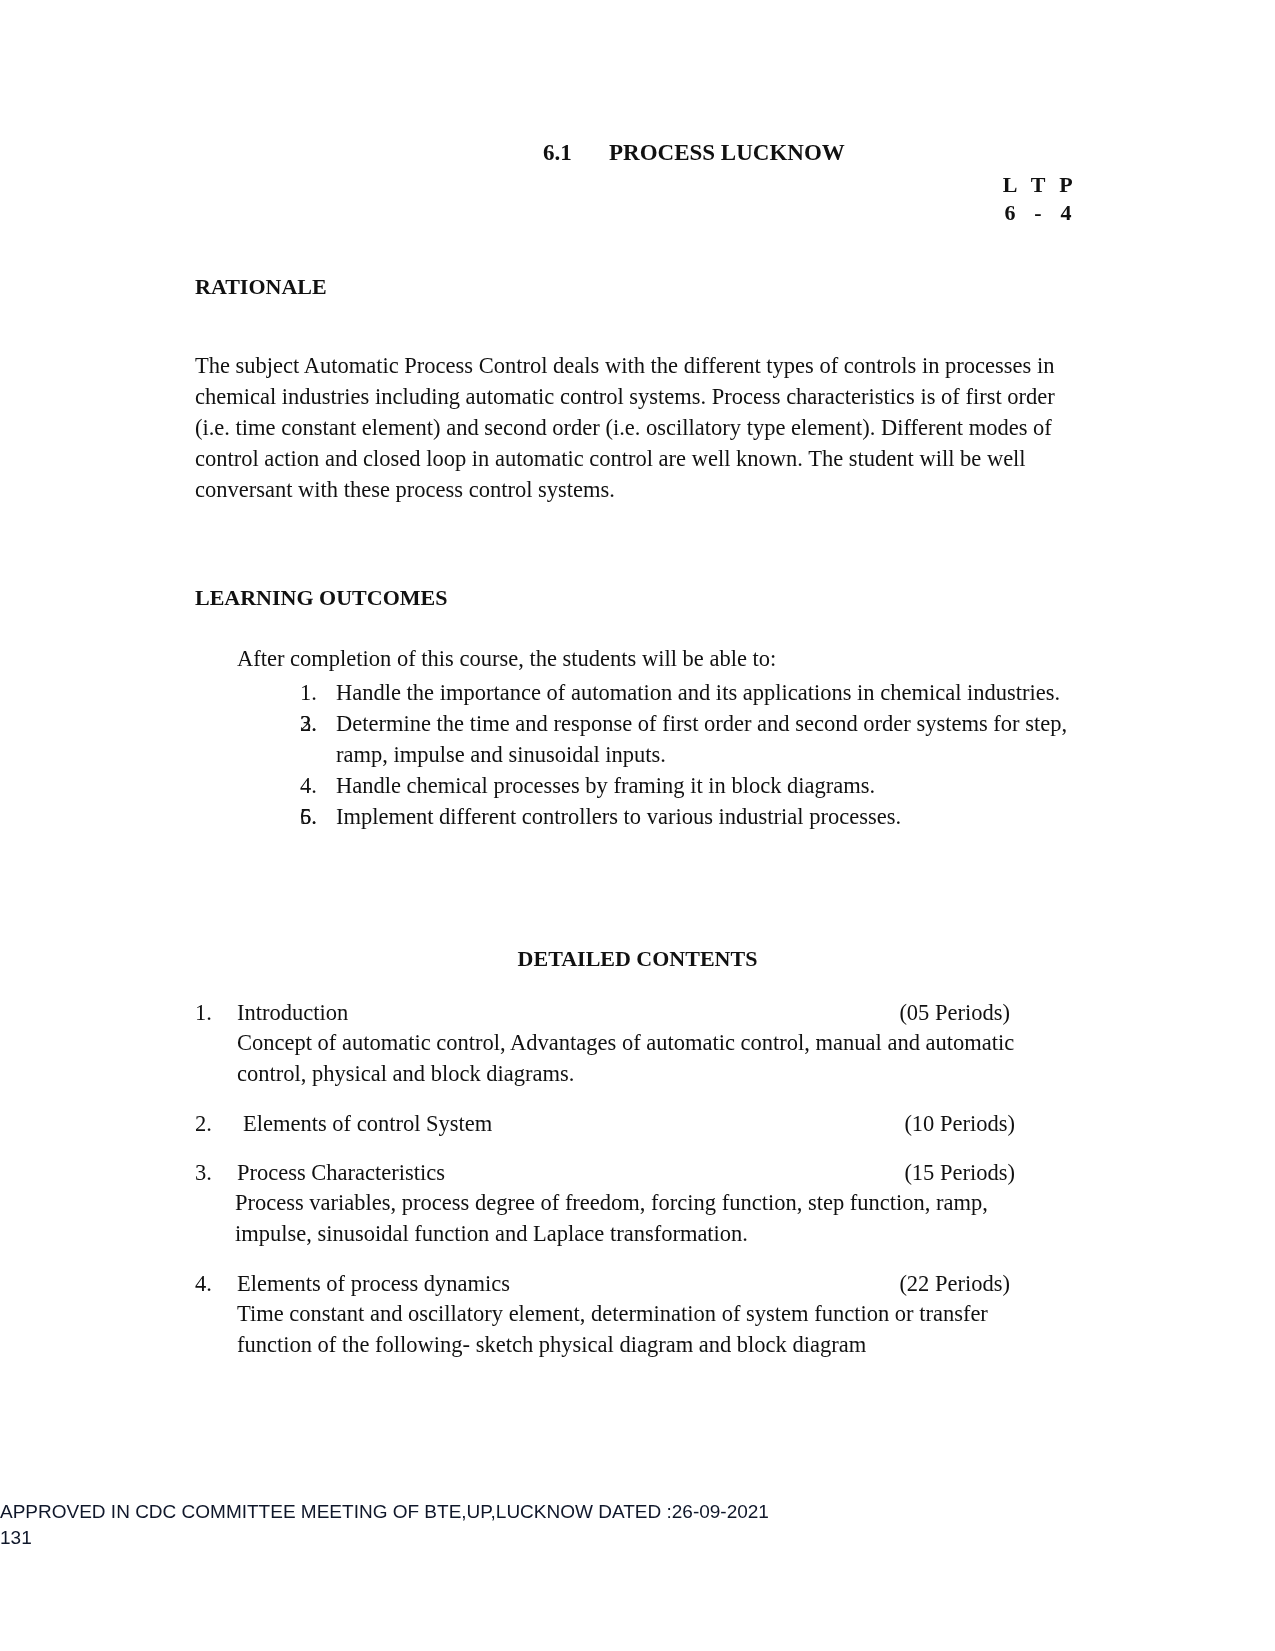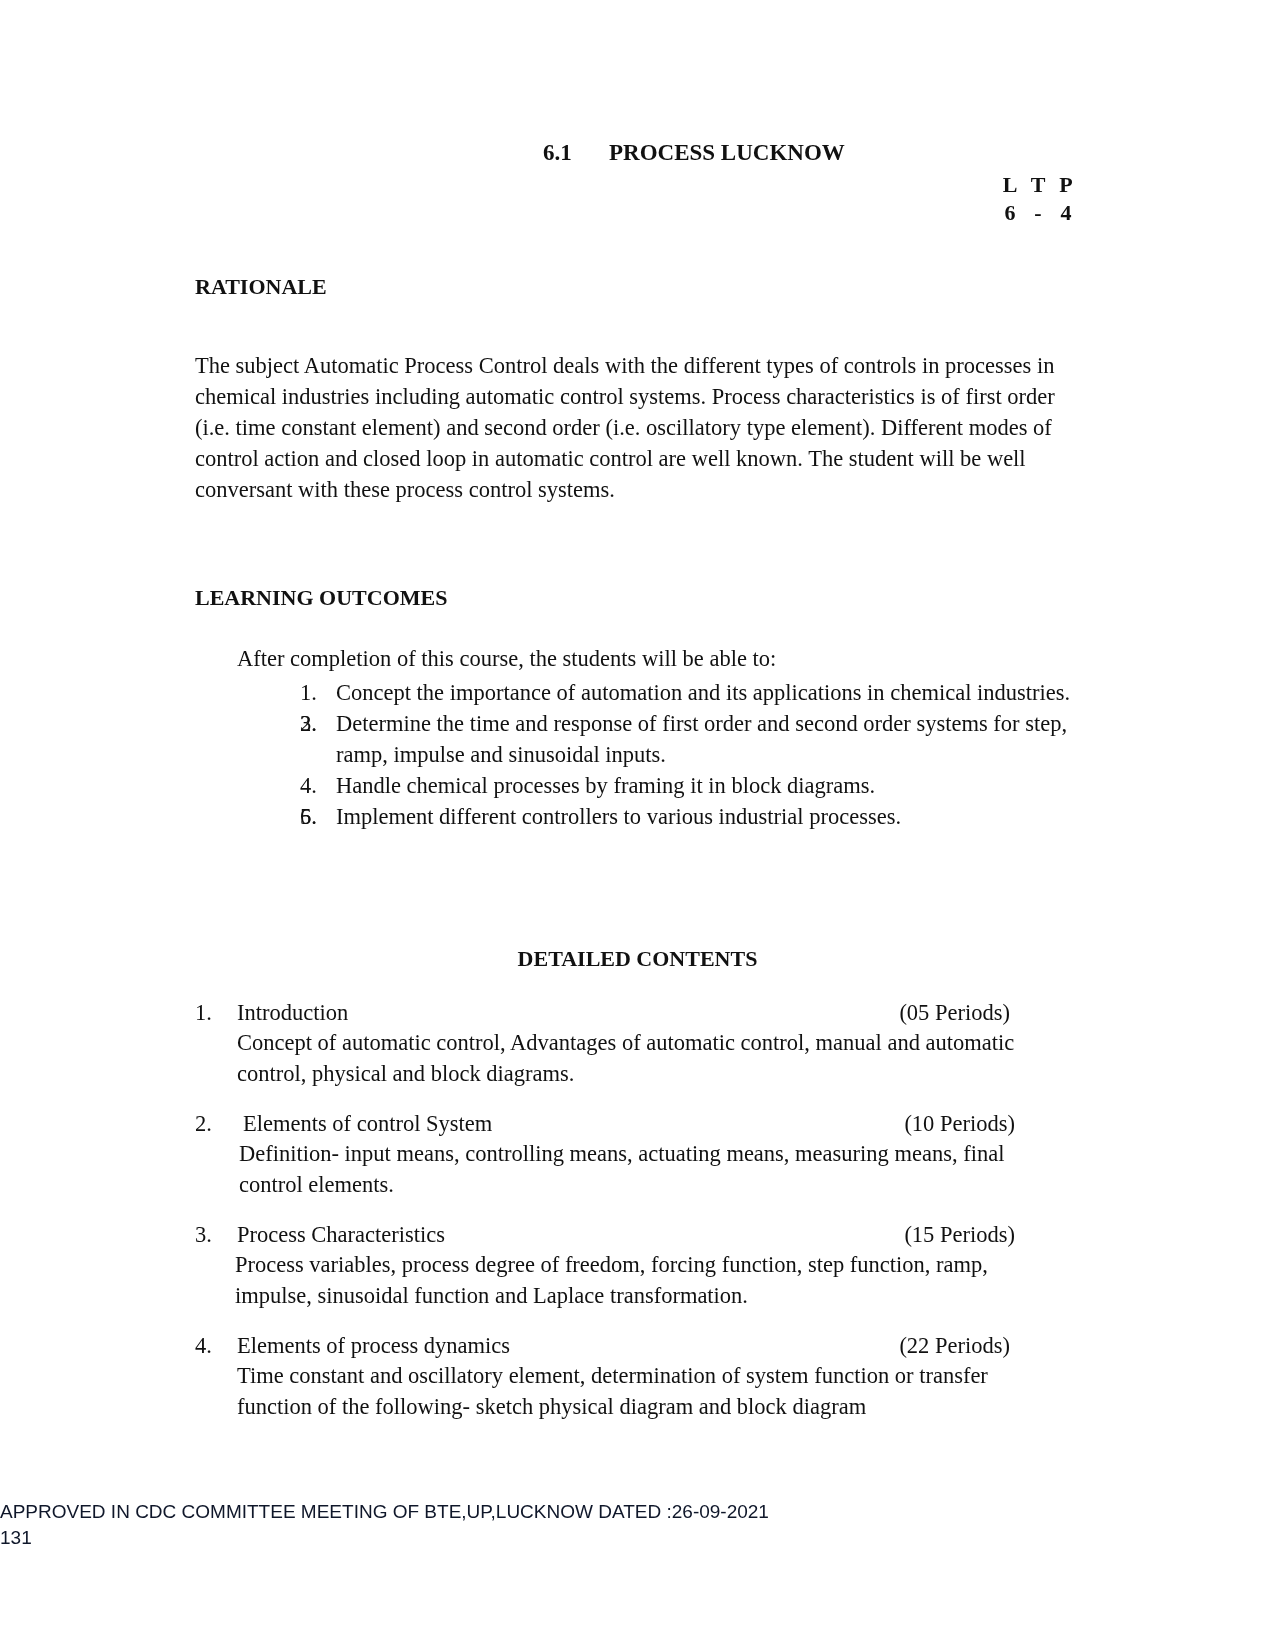--- a/index.html
+++ b/index.html
@@ -47,21 +47,21 @@
 <div class="abs ltp" style="top:200px;">
   <span>6</span><span>-</span><span>4</span>
 </div>
 
 <div class="abs heading" style="top:274px;">RATIONALE</div>
 <div class="para">The subject Automatic Process Control deals with the different types of controls in processes in chemical industries including automatic control systems. Process characteristics is of first order (i.e. time constant element) and second order (i.e. oscillatory type element). Different modes of control action and closed loop in automatic control are well known. The student will be well conversant with these process control systems.</div>
 
 <div class="abs heading" style="top:585px;">LEARNING OUTCOMES</div>
 <div class="abs intro">After completion of this course, the students will be able to:</div>
 <ul class="outcomes">
-  <li><span class="n">1.</span><span>Concept the importance of automation and its applications in chemical industries.</span></li>
+  <li><span class="n">1.</span><span>Handle the importance of automation and its applications in chemical industries.</span></li>
   <li><span class="n">2.</span></li>
   <li><span class="n">3.</span><span>Determine the time and response of first order and second order systems for step, ramp, impulse and sinusoidal inputs.</span></li>
   <li><span class="n">4.</span><span>Handle chemical processes by framing it in block diagrams.</span></li>
   <li><span class="n">5.</span></li>
   <li><span class="n">6.</span><span>Implement different controllers to various industrial processes.</span></li>
 </ul>
 
 <div class="abs dc-heading">DETAILED CONTENTS</div>
 <div class="units">
   <div class="unit">
@@ -71,21 +71,20 @@
       <span class="p">(05 Periods)</span>
     </div>
     <div class="desc">Concept of automatic control, Advantages of automatic control, manual and automatic control, physical and block diagrams.</div>
   </div>
   <div class="unit">
     <div class="head">
       <span class="n">2.</span>
       <span class="t" style="left:48px;font-family:Liberation Serif, serif;">Elements of control System</span>
       <span class="p" style="right:60px;">(10 Periods)</span>
     </div>
-    <div class="desc" style="padding-left:44px;">Definition- input means, controlling means, actuating means, measuring means, final control elements.</div>
   </div>
   <div class="unit">
     <div class="head">
       <span class="n">3.</span>
       <span class="t">Process Characteristics</span>
       <span class="p" style="right:60px;">(15 Periods)</span>
     </div>
     <div class="desc" style="padding-left:40px;">Process variables, process degree of freedom, forcing function, step function, ramp, impulse, sinusoidal function and Laplace transformation.</div>
   </div>
   <div class="unit">

